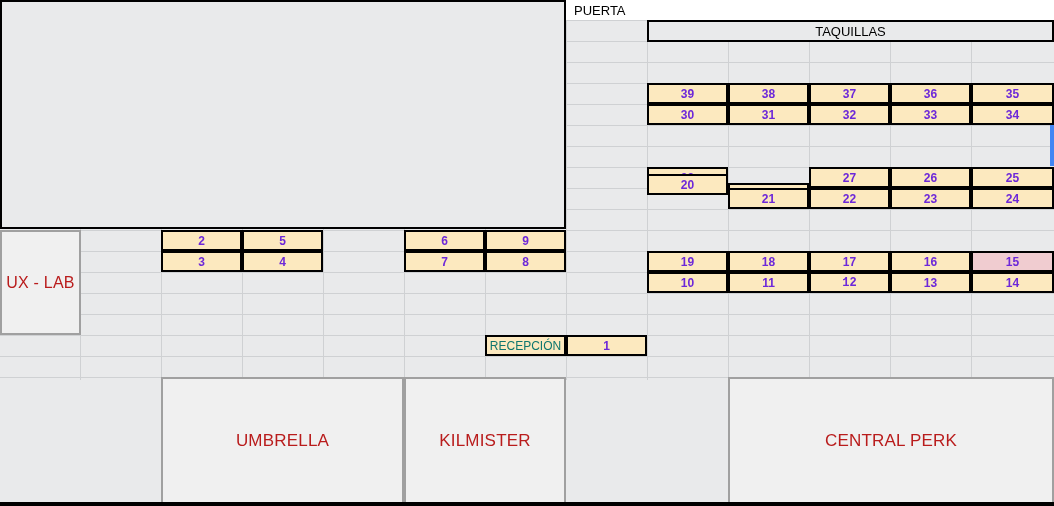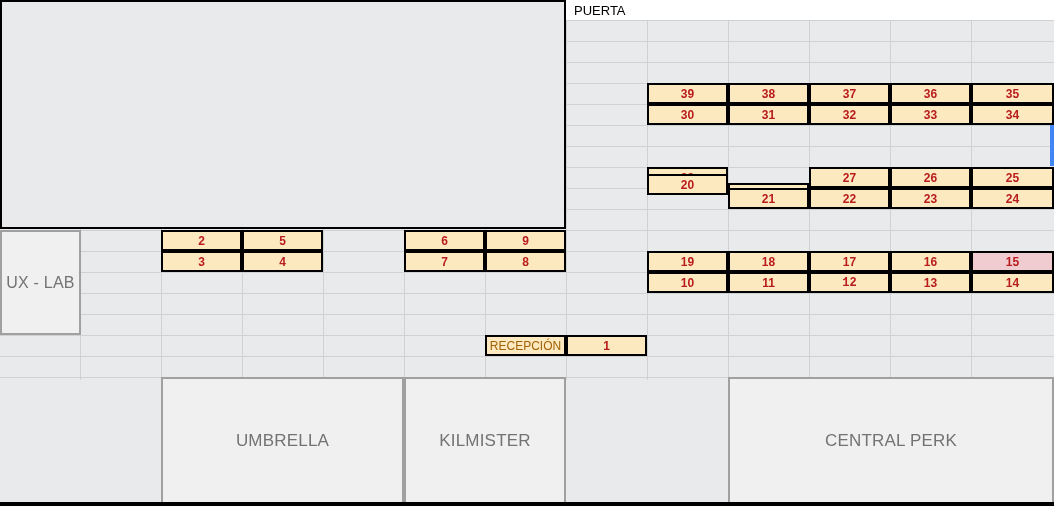--- a/index.html
+++ b/index.html
@@ -33,52 +33,52 @@
   .room{
     position:absolute;
     background:#f0f0f0;
     border:2px solid #a0a0a0;
     box-sizing:border-box;
     display:flex;
     align-items:center;
     justify-content:center;
     text-align:center;
     font-size:17px;
-    color:#737373;
+    color:#b91c1c;
     line-height:1.25;
     letter-spacing:.2px;
   }
   .room.small{font-size:16px;}
 
   
   .desk{
     position:absolute;
     background:#fce9bf;
     border:2px solid #000;
     box-sizing:border-box;
     display:flex;
     align-items:center;
     justify-content:center;
     font-size:12px;
     font-weight:bold;
-    color:#b91c1c;
+    color:#6d28d9;
   }
   .desk.busy{background:#f0ccd0;}
 
   
   .labelbox{
     position:absolute;
     background:#fce9bf;
     border:2px solid #000;
     box-sizing:border-box;
     display:flex;
     align-items:center;
     justify-content:center;
     font-size:12px;
-    color:#a16207;
+    color:#0f766e;
     overflow:hidden;
     white-space:nowrap;
   }
 
   
   .taquillas{
     position:absolute;
     background:#e9eaeb;
     border:2px solid #000;
     box-sizing:border-box;
@@ -144,20 +144,21 @@
   <div class="gridline-v" style="left:809px;height:380px"></div>
   <div class="gridline-v" style="left:890px;height:380px"></div>
   <div class="gridline-v" style="left:971px;height:380px"></div>
 
   <div class="whitecell" style="left:566px;top:0;width:488px;height:20px;"></div>
 
   <div class="puerta" style="left:566px;top:0;width:81px;height:20px;">PUERTA</div>
 
   <div class="bigbox" style="left:0;top:0;width:566px;height:229px;"></div>
 
+  <div class="taquillas" style="left:647px;top:20px;width:407px;height:22px;">TAQUILLAS</div>
 
   <div class="desk" style="left:647px;top:83px;width:81px;height:21px;">39</div>
   <div class="desk" style="left:728px;top:83px;width:81px;height:21px;">38</div>
   <div class="desk" style="left:809px;top:83px;width:81px;height:21px;">37</div>
   <div class="desk" style="left:890px;top:83px;width:81px;height:21px;">36</div>
   <div class="desk" style="left:971px;top:83px;width:83px;height:21px;">35</div>
 
   <div class="desk" style="left:647px;top:104px;width:81px;height:21px;">30</div>
   <div class="desk" style="left:728px;top:104px;width:81px;height:21px;">31</div>
   <div class="desk" style="left:809px;top:104px;width:81px;height:21px;">32</div>

